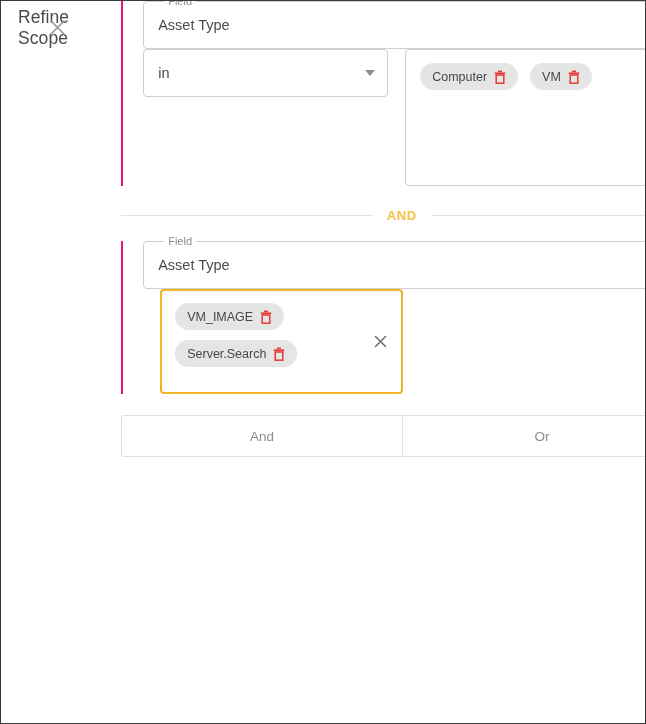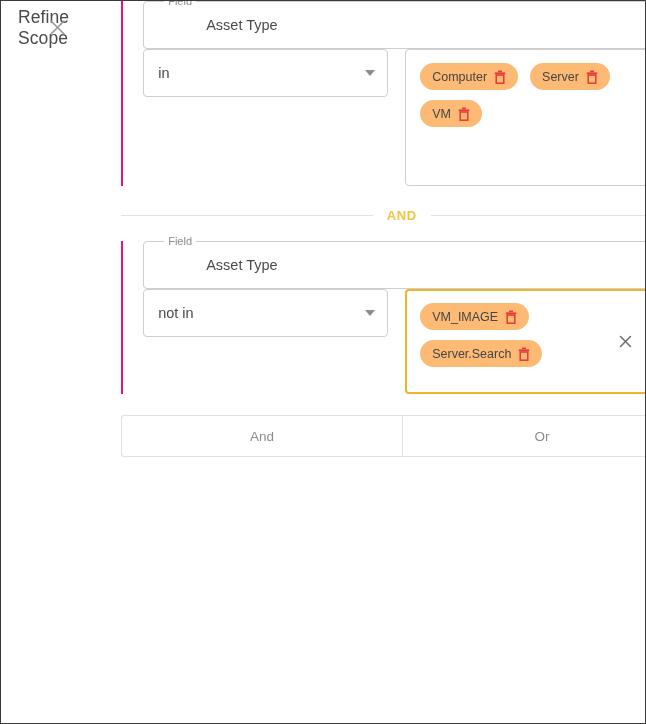--- a/index.html
+++ b/index.html
@@ -88,21 +88,20 @@
     left: 20px;
     background: #ffffff;
     padding: 0 4px;
     font-size: 11px;
     color: #8a8a8a;
     line-height: 13px;
   }
   .field-value {
     font-size: 14.5px;
     color: #4a4a4a;
-    margin-left: 48px;
   }
 
   
   .cond-row {
     display: flex;
     align-items: flex-start;
   }
 
   .operator-select {
     position: relative;
@@ -154,21 +153,21 @@
     padding: 12px 13px;
   }
 
   .chip {
     display: inline-flex;
     align-items: center;
     gap: 7px;
     height: 27px;
     padding: 0 12px;
     border-radius: 14px;
-    background: #fdba74;
+    background: #e5e5e5;
     font-size: 12.5px;
     color: #464646;
     white-space: nowrap;
     cursor: default;
   }
   .chip-delete {
     display: inline-flex;
     align-items: center;
     cursor: pointer;
   }
@@ -280,30 +279,20 @@
       <div class="cond-row">
 
         <div class="operator-select">
           <span class="operator-text">in</span>
           <span class="caret"></span>
         </div>
 
         <div class="values-box box-a">
           <span class="chip">
             <span>Computer</span>
-            <span class="chip-delete">
-              <svg width="12" height="14" viewBox="0 0 12 14" aria-hidden="true">
-                <rect x="4" y="0.6" width="4" height="1.6" fill="#e53935"></rect>
-                <rect x="0.8" y="2.4" width="10.4" height="1.8" fill="#e53935"></rect>
-                <rect x="2.2" y="5" width="7.6" height="8.2" fill="none" stroke="#e53935" stroke-width="1.5"></rect>
-              </svg>
-            </span>
-          </span>
-          <span class="chip">
-            <span>Server</span>
             <span class="chip-delete">
               <svg width="12" height="14" viewBox="0 0 12 14" aria-hidden="true">
                 <rect x="4" y="0.6" width="4" height="1.6" fill="#e53935"></rect>
                 <rect x="0.8" y="2.4" width="10.4" height="1.8" fill="#e53935"></rect>
                 <rect x="2.2" y="5" width="7.6" height="8.2" fill="none" stroke="#e53935" stroke-width="1.5"></rect>
               </svg>
             </span>
           </span>
           <span class="chip">
             <span>VM</span>
@@ -338,24 +327,20 @@
     <div class="group">
       <div class="accent-bar"></div>
 
       <div class="field-outline">
         <span class="field-legend">Field</span>
         <span class="field-value">Asset Type</span>
       </div>
 
       <div class="cond-row">
 
-        <div class="operator-select">
-          <span class="operator-text">not in</span>
-          <span class="caret"></span>
-        </div>
 
         <div class="values-box box-b">
           <span class="chip">
             <span>VM_IMAGE</span>
             <span class="chip-delete">
               <svg width="12" height="14" viewBox="0 0 12 14" aria-hidden="true">
                 <rect x="4" y="0.6" width="4" height="1.6" fill="#e53935"></rect>
                 <rect x="0.8" y="2.4" width="10.4" height="1.8" fill="#e53935"></rect>
                 <rect x="2.2" y="5" width="7.6" height="8.2" fill="none" stroke="#e53935" stroke-width="1.5"></rect>
               </svg>

